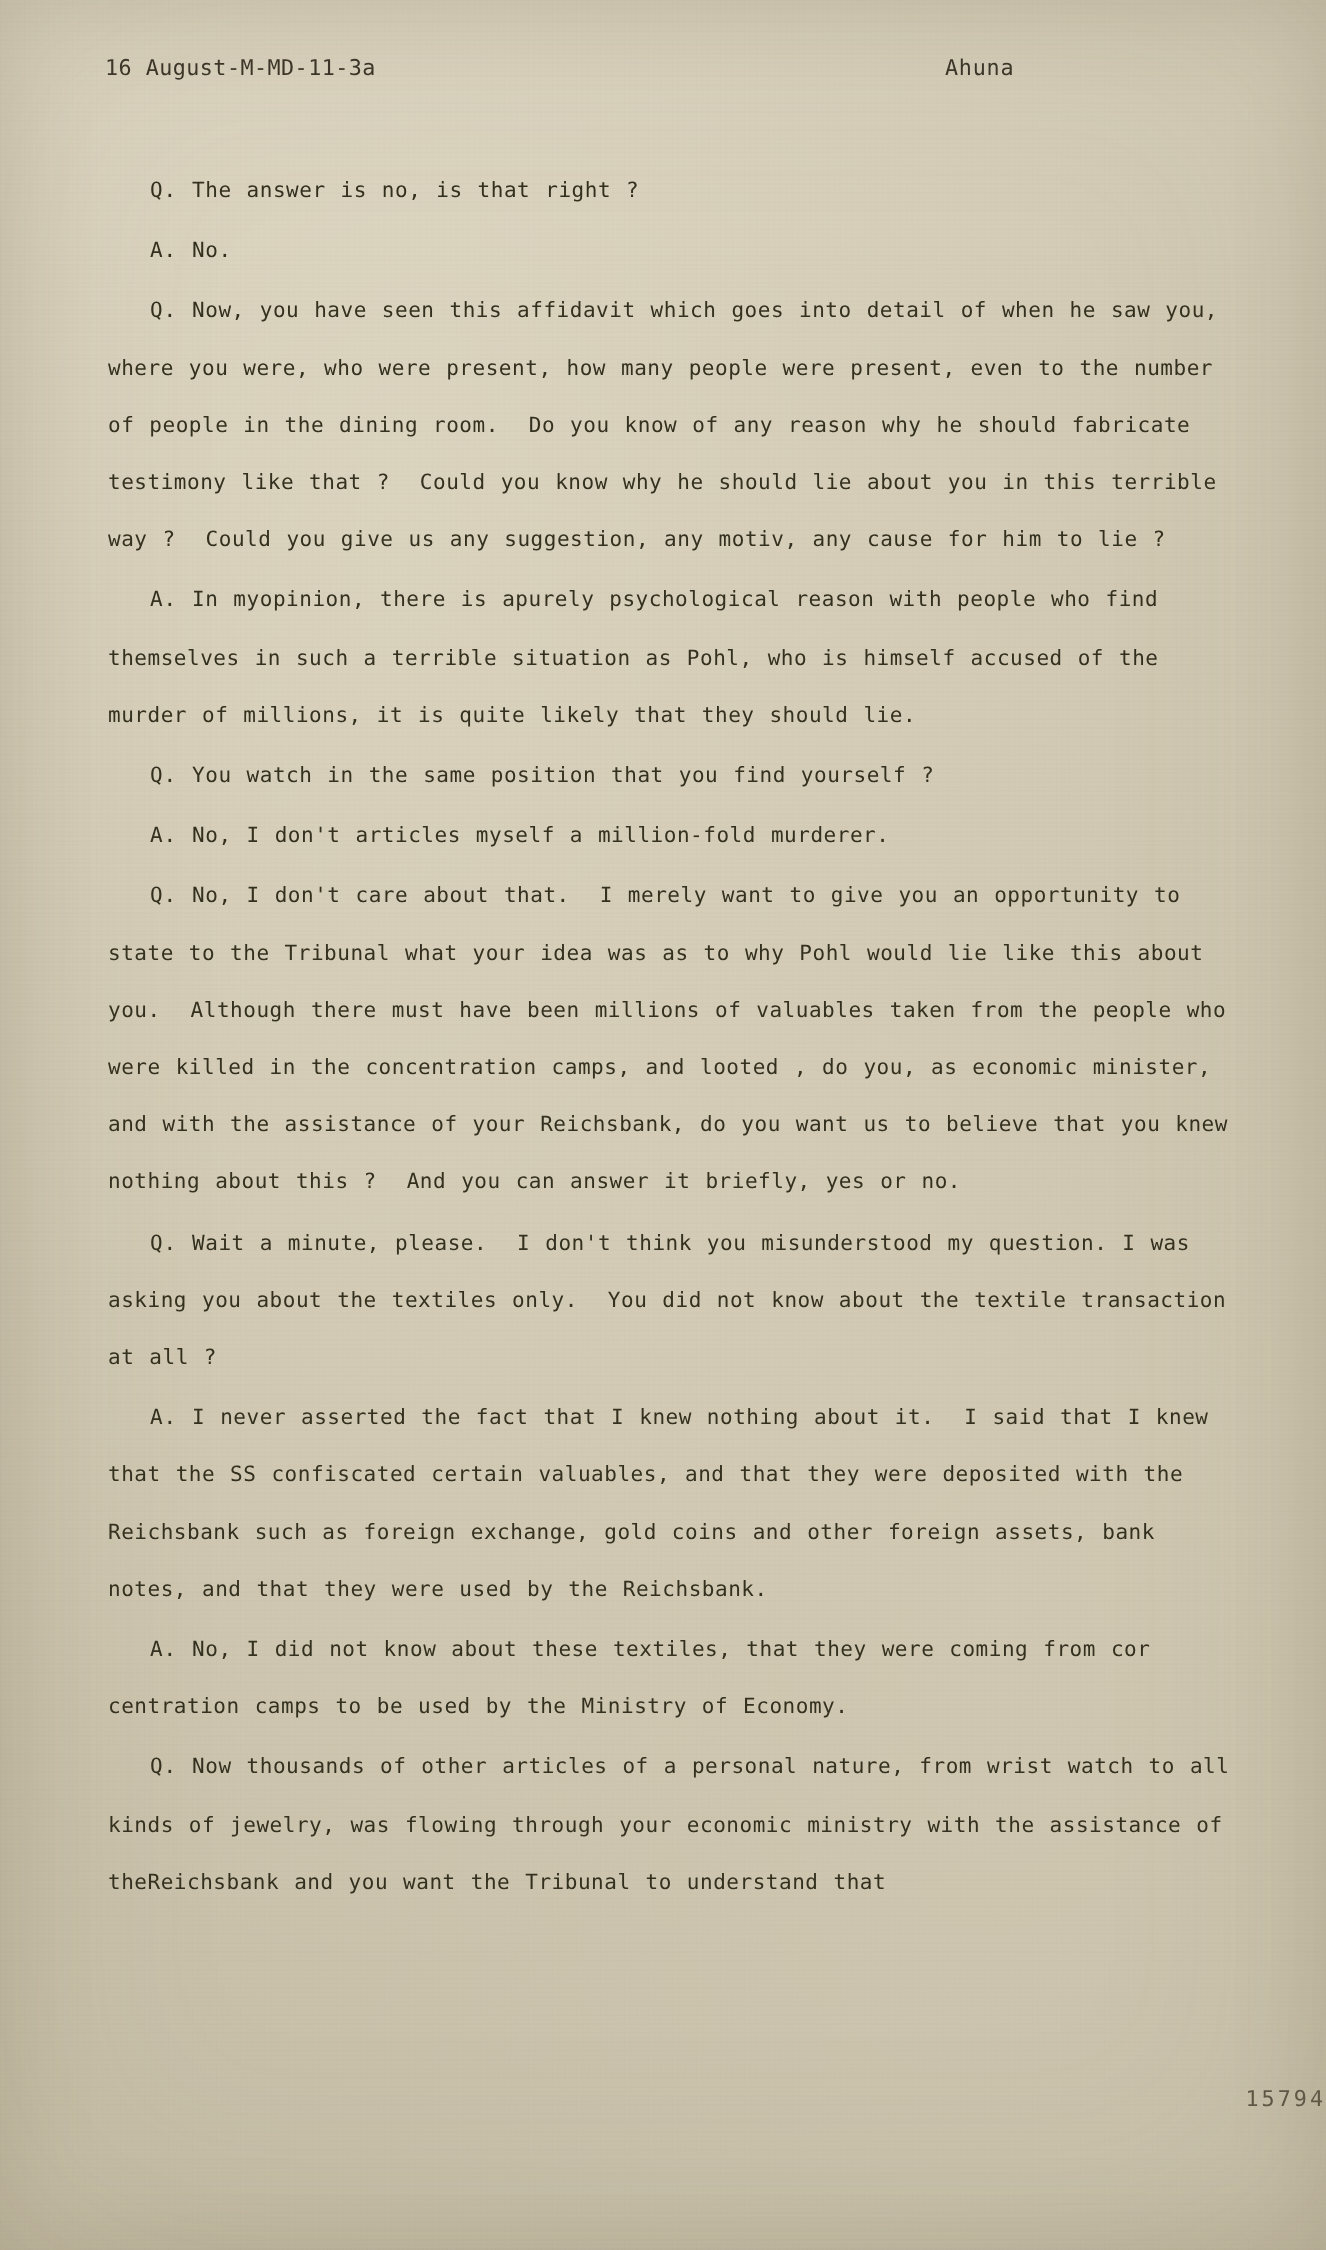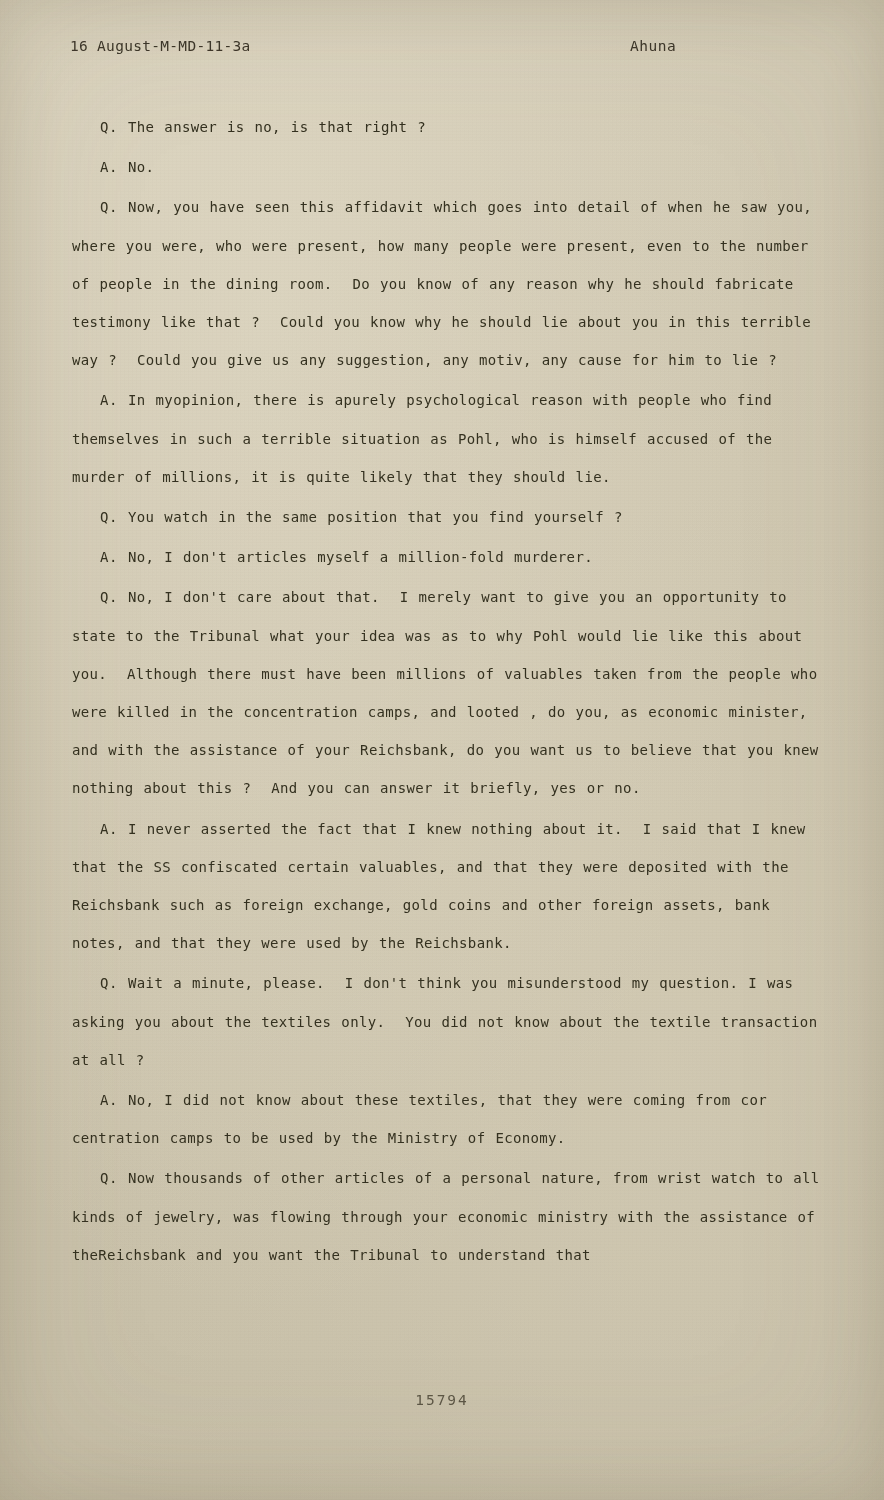--- a/index.html
+++ b/index.html
@@ -85,21 +85,21 @@
   }
   .qa .spk {
     letter-spacing: 0.6px;
   }
 
   .pagenum {
     position: absolute;
     top: 1392px;
     left: 0;
     width: 884px;
-    text-align: center;
+    text-align: right;
     font-size: 14.5px;
     letter-spacing: 2px;
     color: #4a4434;
     opacity: 0.85;
   }
 </style>
 </head>
 <body>
 
 <div class="page">
@@ -110,22 +110,22 @@
   </div>
 
   <div class="body-text">
     <p class="qa"><span class="spk">Q.</span> <span>The answer is no, is that right ?</span></p>
     <p class="qa"><span class="spk">A.</span> <span>No.</span></p>
     <p class="qa"><span class="spk">Q.</span> <span>Now, you have seen this affidavit which goes into detail of when he saw you, where you were, who were present, how many people were present, even to the number of people in the dining room.  Do you know of any reason why he should fabricate testimony like that ?  Could you know why he should lie about you in this terrible way ?  Could you give us any suggestion, any motiv, any cause for him to lie ?</span></p>
     <p class="qa"><span class="spk">A.</span> <span>In myopinion, there is apurely psychological reason with people who find themselves in such a terrible situation as Pohl, who is himself accused of the murder of millions, it is quite likely that they should lie.</span></p>
     <p class="qa"><span class="spk">Q.</span> <span>You watch in the same position that you find yourself ?</span></p>
     <p class="qa"><span class="spk">A.</span> <span>No, I don't articles myself a million-fold murderer.</span></p>
     <p class="qa"><span class="spk">Q.</span> <span>No, I don't care about that.  I merely want to give you an opportunity to state to the Tribunal what your idea was as to why Pohl would lie like this about you.  Although there must have been millions of valuables taken from the people who were killed in the concentration camps, and looted , do you, as economic minister, and with the assistance of your Reichsbank, do you want us to believe that you knew nothing about this ?  And you can answer it briefly, yes or no.</span></p>
+    <p class="qa"><span class="spk">Q.</span> <span>Wait a minute, please.  I don't think you misunderstood my question. I was asking you about the textiles only.  You did not know about the textile transaction at all ?</span></p>
     <p class="qa"><span class="spk">A.</span> <span>I never asserted the fact that I knew nothing about it.  I said that I knew that the SS confiscated certain valuables, and that they were deposited with the Reichsbank such as foreign exchange, gold coins and other foreign assets, bank notes, and that they were used by the Reichsbank.</span></p>
-    <p class="qa"><span class="spk">Q.</span> <span>Wait a minute, please.  I don't think you misunderstood my question. I was asking you about the textiles only.  You did not know about the textile transaction at all ?</span></p>
     <p class="qa"><span class="spk">A.</span> <span>No, I did not know about these textiles, that they were coming from cor centration camps to be used by the Ministry of Economy.</span></p>
     <p class="qa"><span class="spk">Q.</span> <span>Now thousands of other articles of a personal nature, from wrist watch to all kinds of jewelry, was flowing through your economic ministry with the assistance of theReichsbank and you want the Tribunal to understand that</span></p>
   </div>
 
   <div class="pagenum">15794</div>
 
   <div class="grain"></div>
   <div class="edge-shadow"></div>
 </div>
 

